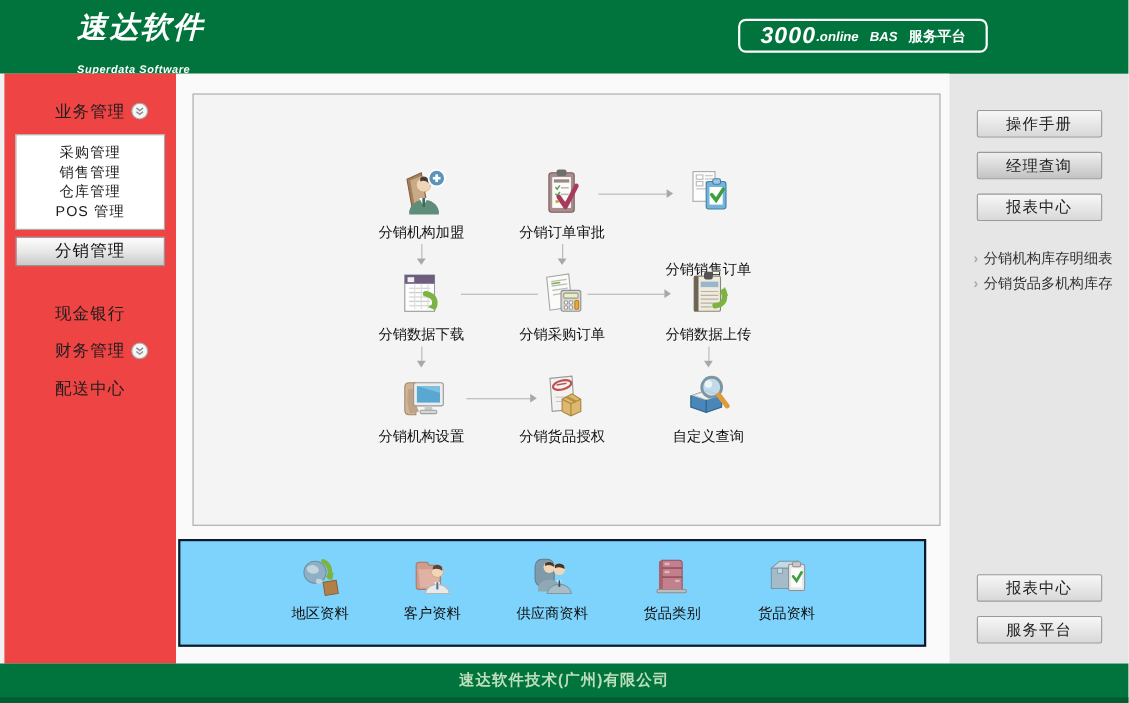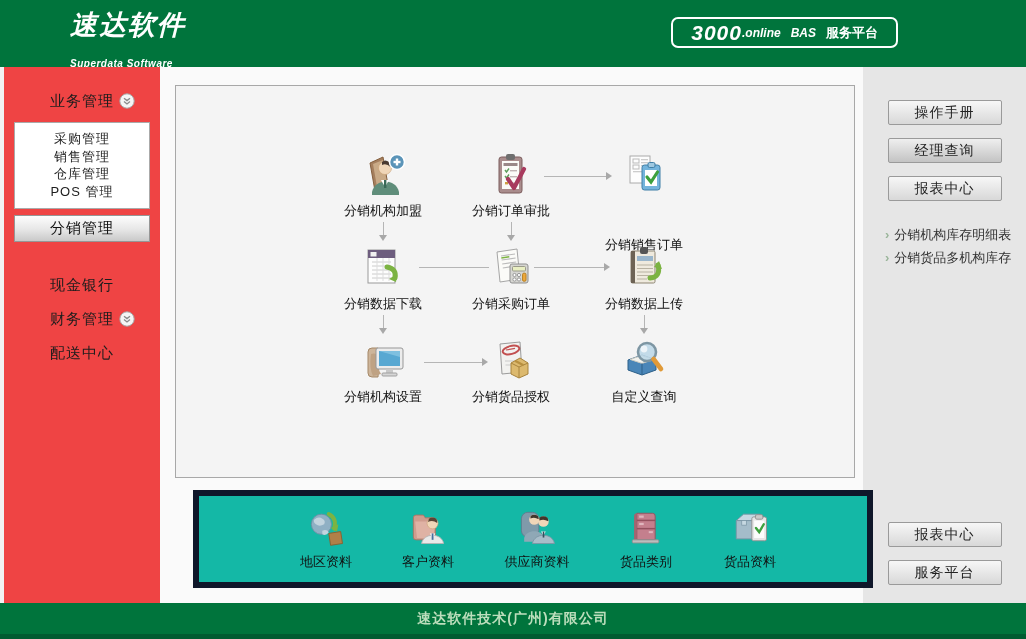--- a/index.html
+++ b/index.html
@@ -31,22 +31,22 @@
   .chev-circle { width:16px; height:16px; margin-left:5px; flex:0 0 auto; }
   .submenu-box { width:136px; margin:11px 0 0 10px; background:#fff; border:1px solid #aaa; padding:7px 0 8px 0; }
   .submenu-item { text-align:center; font-size:13px; color:#1d1d1d; line-height:17.5px; cursor:pointer; letter-spacing:1px; }
   .selected-item { width:136px; height:27px; margin:6px 0 0 10px; border:1px solid #969696;
                    background:linear-gradient(#fdfdfd,#e6e6e6 55%,#c9c9c9); display:flex; align-items:center;
                    justify-content:center; font-size:15px; color:#111; letter-spacing:1px; cursor:pointer; }
 
   
   .flow-panel { position:absolute; left:15px; top:18px; width:680px; height:393px;
                 background:#f4f4f4; border:1px solid #a8a8a8; }
-  .base-panel { position:absolute; left:33px; top:423px; width:680px; height:98px;
-                background:#14b8a6; border:6px solid #0f172a; }
+  .base-panel { position:absolute; left:2px; top:423px; width:680px; height:98px;
+                background:#7dd3fc; border:2px solid #0f172a; }
 
   .flow-item { position:absolute; width:120px; display:flex; flex-direction:column; align-items:center; cursor:pointer; }
   .flow-item .label, .base-item .label { margin-top:4px; font-size:13px; color:#111; white-space:nowrap; }
   .base-item { position:absolute; top:9px; width:110px; display:flex; flex-direction:column; align-items:center; cursor:pointer; }
 
   .conn { position:absolute; background:#b5b5b5; }
   .conn.h { height:1px; } .conn.v { width:1px; }
   .ah { position:absolute; width:0; height:0; border:4px solid transparent; }
   .ah.right { border-left:6px solid #a8a8a8; border-right:0; }
   .ah.down { border-top:6px solid #a8a8a8; border-bottom:0; }

